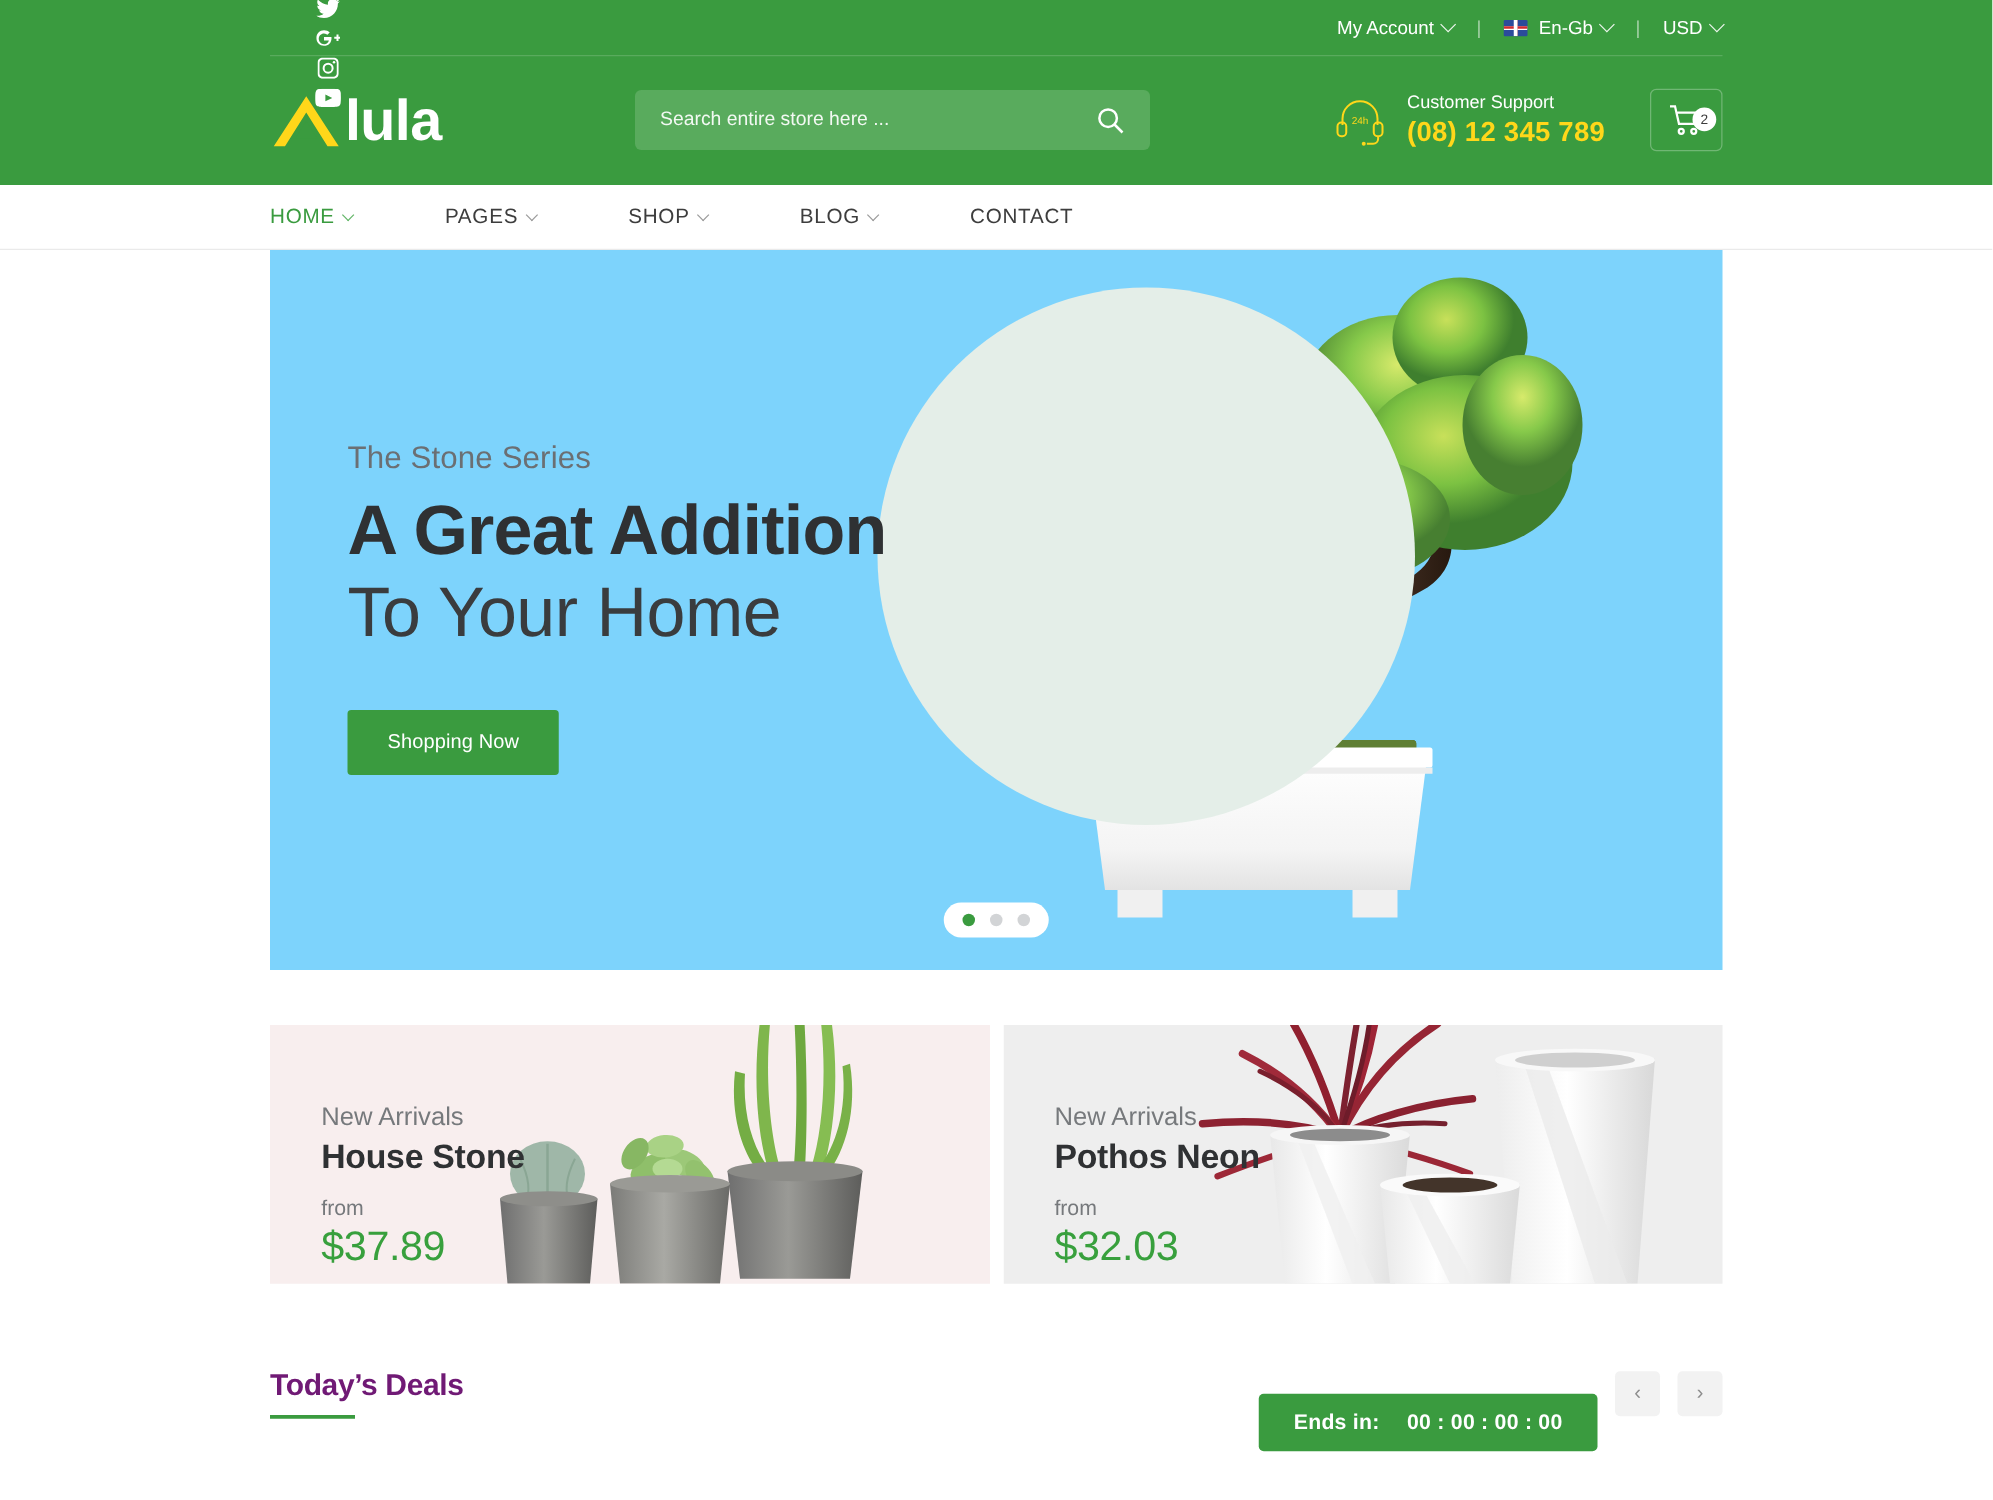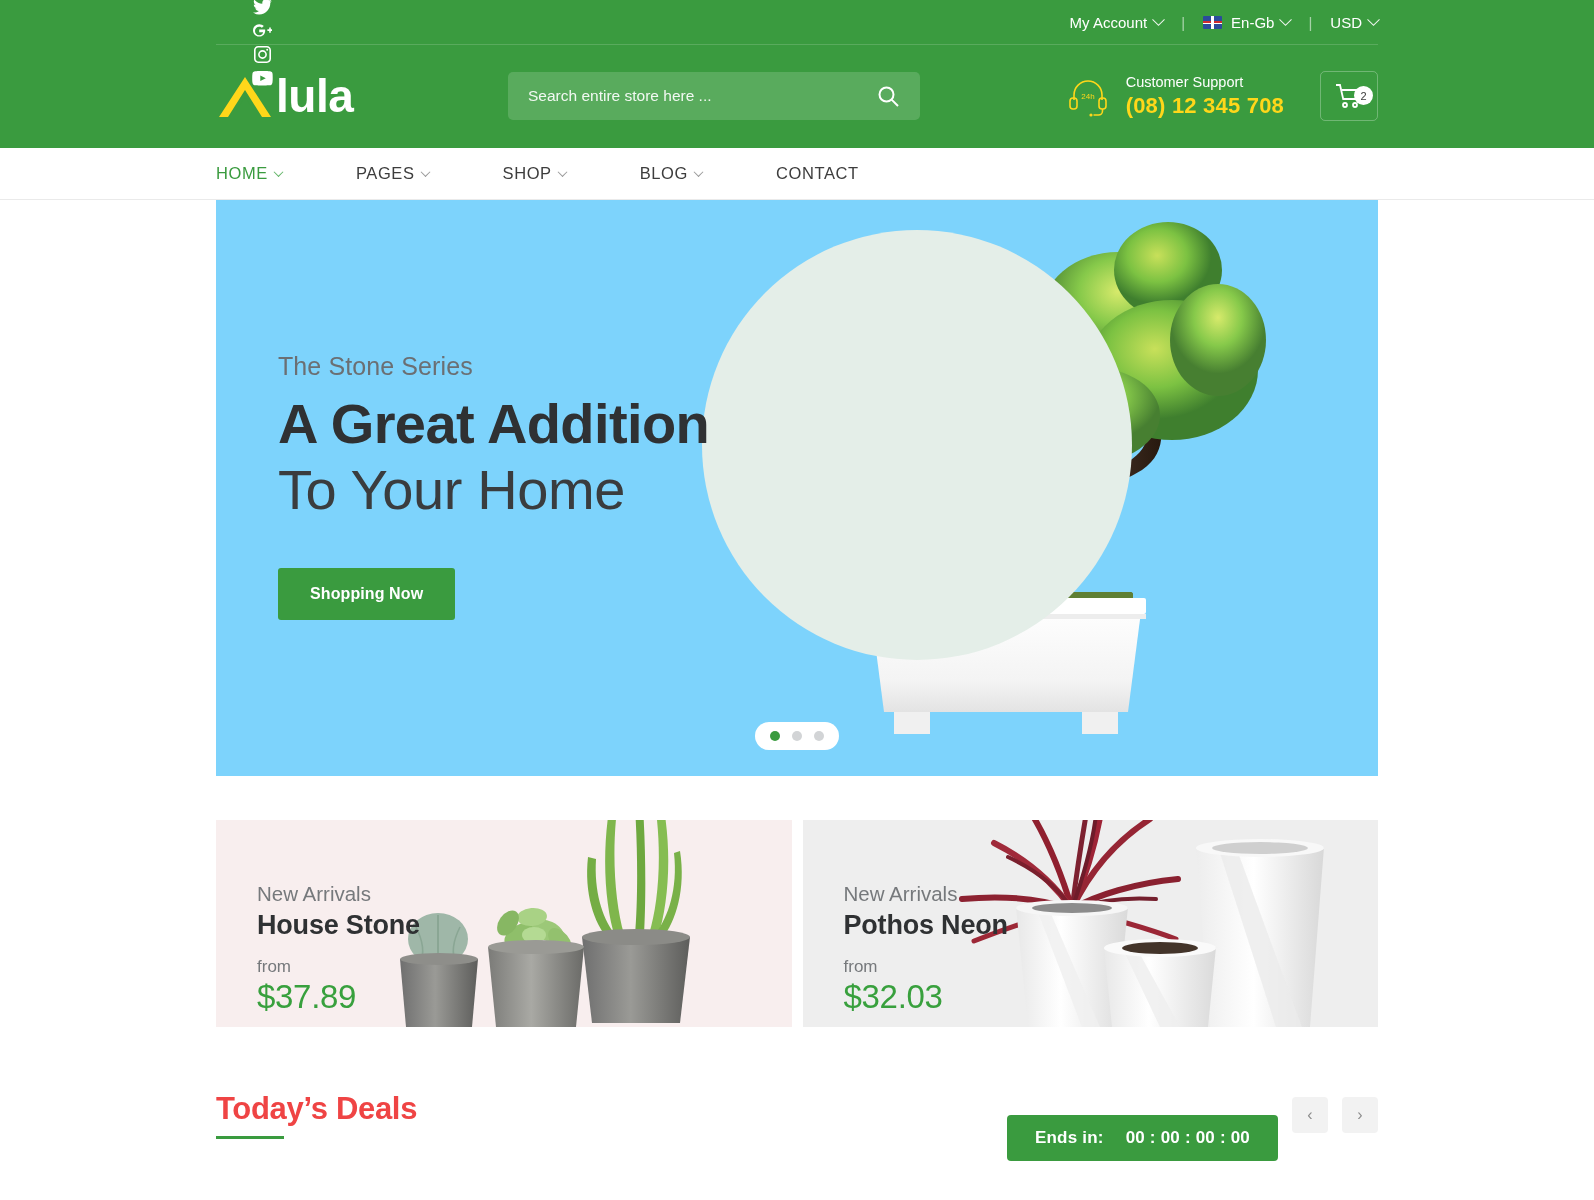--- a/index.html
+++ b/index.html
@@ -246,21 +246,21 @@
     color: #3a3c3e;
     line-height: 1.17;
     letter-spacing: -0.4px;
   }
   .hero-btn {
     margin-top: 46px;
     display: inline-block;
     background: #3a9b3f;
     color: #ffffff;
     font-size: 16px;
-    font-weight: bold;
+    font-weight: normal;
     padding: 17px 32px;
     border: none;
     border-radius: 3px;
     cursor: pointer;
     font-family: "Liberation Sans", sans-serif;
     letter-spacing: 0.1px;
   }
   .hero-art {
     position: absolute;
     right: 40px; top: 0;
@@ -341,23 +341,23 @@
 
   
   .deals {
     margin: 48px 216px 0 216px;
     display: flex;
     align-items: center;
     position: relative;
     height: 80px;
   }
   .deals-title {
-    font-size: 31px;
+    font-size: 24px;
     font-weight: bold;
-    color: #ef4444;
+    color: #701a75;
     letter-spacing: -0.3px;
     position: relative;
     padding-bottom: 12px;
   }
   .deals-title:after {
     content: "";
     position: absolute;
     left: 0; bottom: 0;
     width: 68px; height: 3px;
     background: #3a9b3f;
@@ -484,21 +484,21 @@
         <svg width="44" height="44" viewBox="0 0 44 44" fill="none" stroke="#ffd71a" stroke-width="1.6">
           <path d="M8 26v-5a14 14 0 0128 0v5"></path>
           <rect x="4" y="24" width="7" height="11" rx="3"></rect>
           <rect x="33" y="24" width="7" height="11" rx="3"></rect>
           <path d="M36.5 35v2a4 4 0 01-4 4h-5"></path>
           <circle cx="25" cy="41" r="1.6" fill="#ffd71a" stroke="none"></circle>
           <text x="22" y="25" font-size="8" font-family="Liberation Sans, sans-serif" fill="#ffd71a" stroke="none" text-anchor="middle">24h</text>
         </svg>
         <div>
           <div class="support-txt-top">Customer Support</div>
-          <div class="support-phone">(08) 12 345 708</div>
+          <div class="support-phone">(08) 12 345 789</div>
         </div>
       </div>
 
       <div class="cart-box">
         <svg width="30" height="26" viewBox="0 0 30 26" fill="none" stroke="#ffffff" stroke-width="1.8">
           <path d="M2 2h4l3.2 14h13.4l3-9H8"></path>
           <circle cx="11" cy="22" r="2"></circle>
           <circle cx="21" cy="22" r="2"></circle>
         </svg>
         <span class="cart-badge">2</span>

